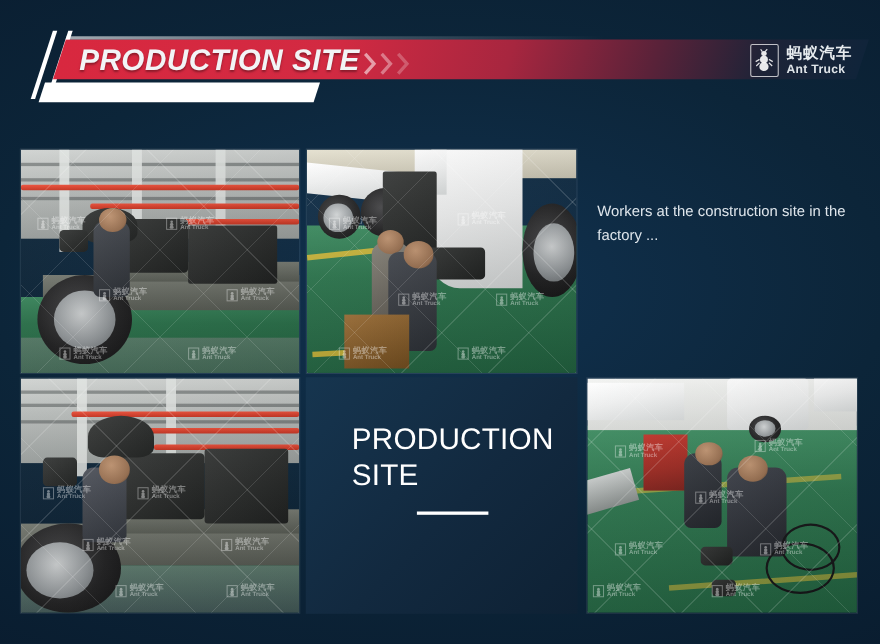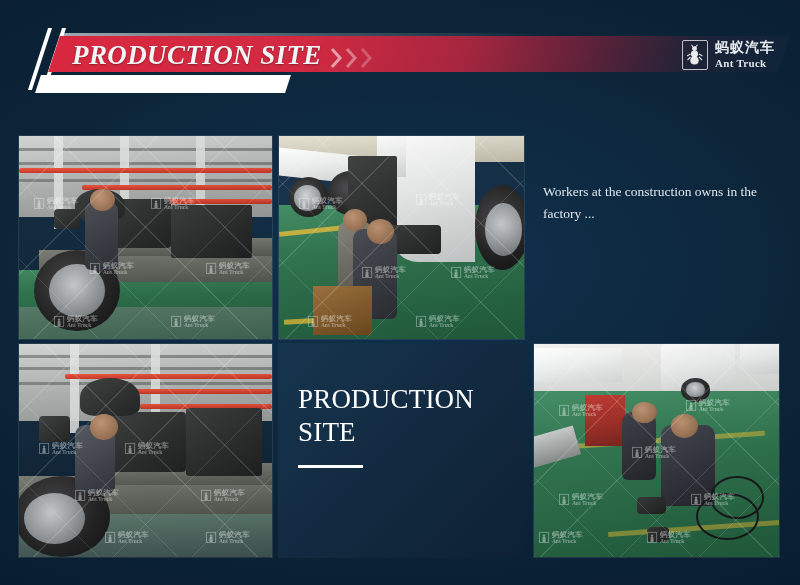--- a/index.html
+++ b/index.html
@@ -8,21 +8,20 @@
     background:#0b2134;
     font-family:"Liberation Sans", sans-serif;
     overflow:hidden;
   }
   .page{
     position:relative;
     width:800px; height:585px;
     background:
       radial-gradient(ellipse 900px 500px at 50% 45%, #113250 0%, #0c2539 45%, #08182a 100%);
     overflow:hidden;
-    font-family:Liberation Serif, serif;
   }
 
   
   .header{ position:absolute; left:0; top:0; width:800px; height:118px; }
 
   .slashes{ position:absolute; left:30px; top:28px; width:50px; height:60px; }
   .slash{ position:absolute; top:0; width:4px; height:62px;
           background:#ffffff; transform:skewX(-18deg); }
   .slash.s1{ left:8px; }
   .slash.s2{ left:22px; }
@@ -77,21 +76,21 @@
     grid-template-columns:255px 252px 255px;
     grid-template-rows:205px 215px;
     gap:3px 0;
   }
   .cell{ position:relative; overflow:hidden; }
   .cell.photo{ border:1px solid rgba(255,255,255,.10); }
 
   .c-r1c1{ grid-column:1; grid-row:1; }
   .c-r1c2{ grid-column:2; grid-row:1; margin-left:5px; }
   .c-r2c1{ grid-column:1; grid-row:2; }
-  .c-r2c2{ grid-column:2; grid-row:2; margin-left:5px; }
+  .c-r2c2{ grid-column:2; grid-row:2; margin-left:5px;align-items:center; }
   .c-r2c3{ grid-column:3; grid-row:2; margin-left:8px; }
 
   
   .c-text{
     grid-column:3; grid-row:1; margin-left:8px;
     padding:28px 6px 0 10px;
   }
   .body-text{
     color:#dfe6ec; font-size:13.5px; line-height:1.62; font-weight:normal;
   }
@@ -437,21 +436,21 @@
                 <div class="wm-cn">蚂蚁汽车</div>
                 <div class="wm-en">Ant Truck</div>
               </div>
           </div>
         </div>
       </div>
     </div>
 
     <div class="cell c-text">
       <div class="body-text">
-        <div class="p2">Workers at the construction owns in the factory ...</div>
+        <div class="p2">Workers at the construction site in the factory ...</div>
       </div>
     </div>
 
     <div class="cell photo c-r2c1">
       <div class="ph">
         <div class="ph-scene">
           <div class="roof" style="height:36%"></div>
           <div class="roof-beam" style="top:5%"></div>
           <div class="roof-beam" style="top:11%"></div>
           <div class="roof-beam" style="top:18%"></div>

